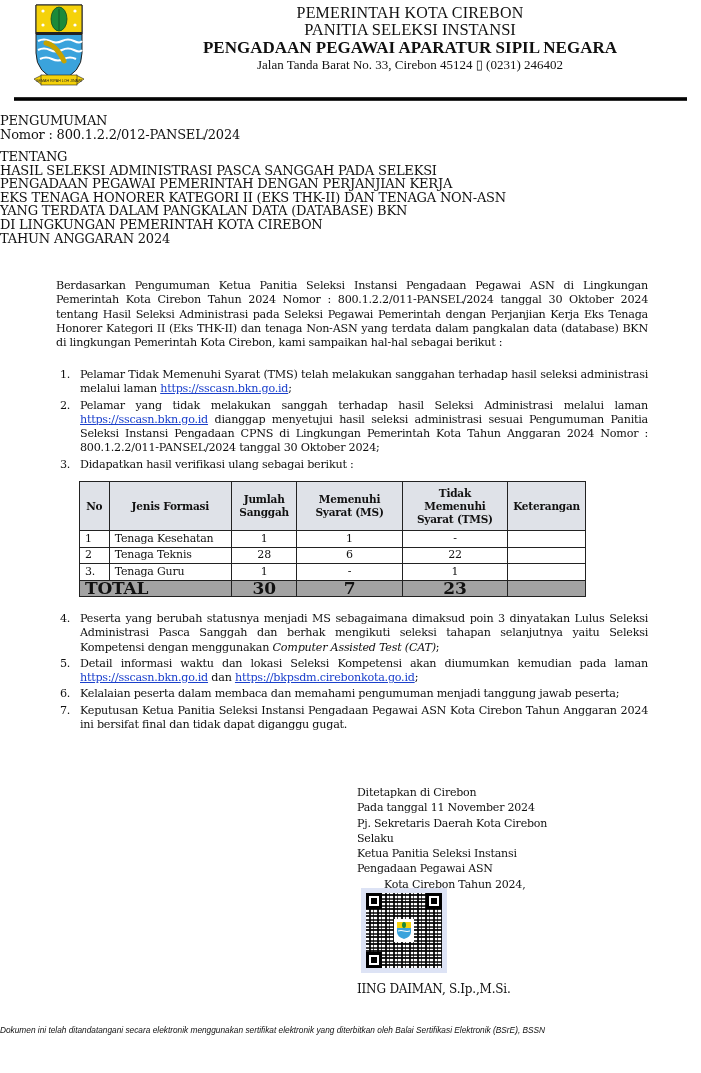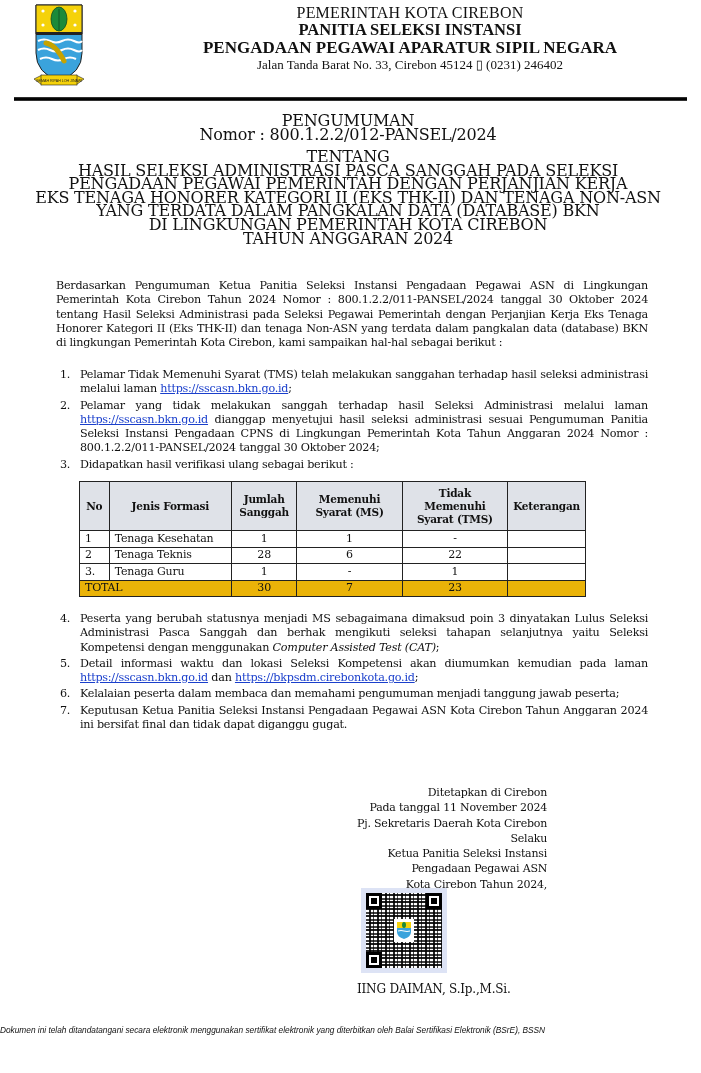--- a/index.html
+++ b/index.html
@@ -7,47 +7,47 @@
   body {
     position: relative;
     font-family: "DejaVu Serif", serif;
     color: #111;
     overflow: hidden;
   }
   .kop { position: absolute; left: 0; top: 0; width: 644px; height: 100px; padding-left: 22px; }
   .logo { position: absolute; left: 34px; top: 3px; width: 50px; height: 84px; }
   .kop-text { position: absolute; left: 150px; width: 520px; top: 4px; text-align: center; line-height: 17px; }
   .kop-l1 { font-family: "Liberation Serif", serif; font-size: 16px; letter-spacing: 0.2px; }
-  .kop-l2 { font-family: "Liberation Serif", serif; font-size: 16.5px; font-weight: bold; }
+  .kop-l2 { font-family: "Liberation Serif", serif; font-size: 16.5px; font-weight: normal; }
   .kop-l3 { font-family: "Liberation Serif", serif; font-size: 17px; font-weight: bold; line-height: 19px; }
   .kop-l4 { font-family: "Liberation Serif", serif; font-size: 16.5px; font-weight: bold; }
   .kop-l5 { font-family: "Liberation Serif", serif; font-size: 13px; line-height: 15px; }
   .rule { position: absolute; left: 14px; top: 97px; width: 673px; height: 4px; background: linear-gradient(#444, #000 40%, #000 70%, #555); }
 
-  .title-block { position: absolute; left: 0; width: 696px; text-align: center; font-size: 16px; line-height: 13.6px; letter-spacing: -0.2px; }
+  .title-block { position: absolute; left: 0; width: 696px; font-size: 13px; line-height: 13.6px; letter-spacing: -0.2px; }
   .tb-1 { top: 114px; }
   .tb-2 { top: 150px; }
 
   .body-text { position: absolute; left: 56px; width: 592px; font-size: 11.2px; line-height: 14.3px; letter-spacing: -0.25px; text-align: justify; }
   .para { top: 279px; }
   .list { top: 368px; }
   .list2 { top: 612px; }
   .li { position: relative; padding-left: 24px; }
   .li .num { position: absolute; left: 4px; top: 0; }
   .li + .li { margin-top: 2px; }
   a.link { color: #1a3fcc; text-decoration: underline; }
   .closing { padding-left: 24px; }
 
   table.res { position: absolute; left: 79px; top: 481px; width: 507px; border-collapse: collapse; font-size: 11px; letter-spacing: -0.2px; }
   table.res td, table.res th { border: 1px solid #222; padding: 0 5px; height: 16.5px; line-height: 14px; }
   table.res th { background: #dfe2e8; font-weight: bold; height: 49px; text-align: center; font-size: 10.5px; line-height: 13px; }
   table.res td.c { text-align: center; }
-  table.res tr.total td { background: #eab308; font-weight: normal; font-size: 11px; }
-
-  .sign { position: absolute; left: 357px; top: 785px; font-size: 11px; line-height: 15.3px; letter-spacing: -0.2px; text-align: right; }
+  table.res tr.total td { background: #a3a3a3; font-weight: bold; font-size: 17px; }
+
+  .sign { position: absolute; left: 357px; top: 785px; font-size: 11px; line-height: 15.3px; letter-spacing: -0.2px; }
   .sign .indent { padding-left: 27px; }
   .qr { position: absolute; left: 361px; top: 888px; width: 86px; height: 85px; background: #dde3f5; padding: 5px; }
   .qr-inner { width: 76px; height: 75px; position: relative;
     background:
       repeating-linear-gradient(90deg, transparent 0 3px, rgba(0,0,0,0.85) 3px 5px, transparent 5px 7px, rgba(0,0,0,0.7) 7px 8px),
       repeating-linear-gradient(0deg, #fff 0 2px, #222 2px 4px, #fff 4px 5px, #444 5px 7px);
   }
   .qr-finder { position: absolute; width: 16px; height: 16px; background: #fff; border: 3px solid #000; box-shadow: inset 0 0 0 2px #fff, inset 0 0 0 6px #000; }
   .qr-finder.tl { left: 0; top: 0; }
   .qr-finder.tr { right: 0; top: 0; }

